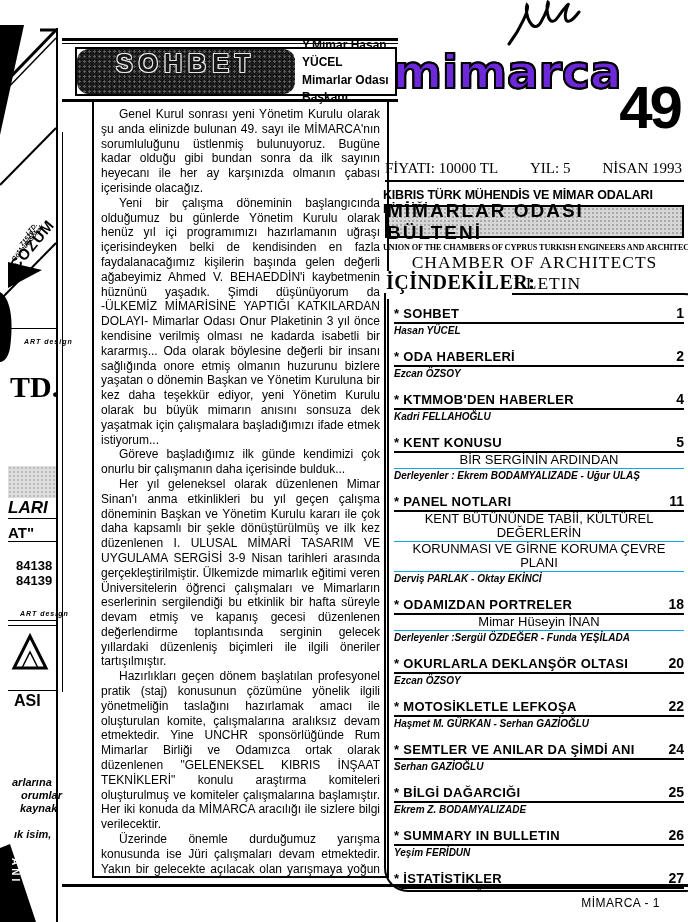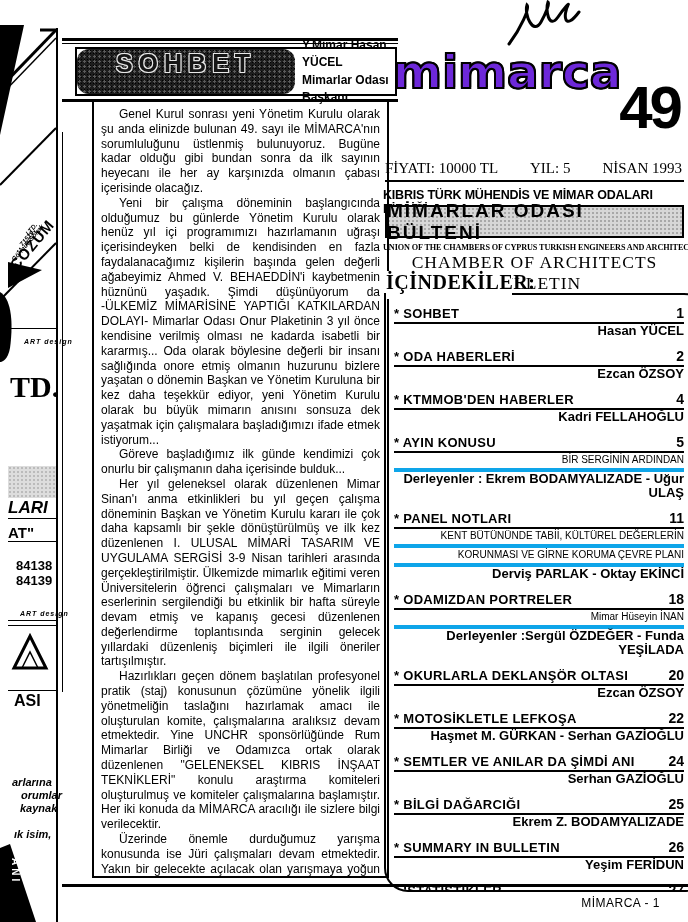--- a/index.html
+++ b/index.html
@@ -86,22 +86,22 @@
     left:384px; top:293px; width:324px; height:599px; z-index:2;
     border:2px solid #000; border-radius:0 24px 24px 24px;
     padding:10px 22px 6px 8px; overflow:hidden;
   }
   .toc-entry { margin-bottom:10px; }
   .toc-row { display:flex; justify-content:space-between; align-items:baseline; }
   .toc-title { font-weight:bold; font-size:13px; letter-spacing:0.3px; }
   .toc-page  { font-weight:bold; font-size:14px; }
   .toc-rule  { border-bottom:2px solid #000; margin-top:1px; }
   .toc-note  { line-height:14px; }
-  .toc-note.author   { text-align:right; font-weight:bold; font-size:13px; }
-  .toc-note.subtitle { text-align:right; font-size:10px; border-bottom:4px solid #0ea5e9; padding-bottom:1px; }
+  .toc-note.author   { font-weight:bold; font-size:10px;font-style:italic; }
+  .toc-note.subtitle { text-align:center; font-size:13px; border-bottom:1px solid #0ea5e9; padding-bottom:1px; }
 
   
   #article-box {
     left:92px; top:100px; width:297px; height:778px;
     border:2px solid #000; padding:5px 7px; overflow:hidden;
     font-size:12px; line-height:14.8px; text-align:justify;
   }
   #article-box p { text-indent:18px; }
 
   
@@ -208,21 +208,21 @@
       <div class="toc-entry">
         <div class="toc-row">
           <span class="toc-title">* KTMMOB'DEN HABERLER</span>
           <span class="toc-page">4</span>
         </div>
         <div class="toc-rule"></div>
         <div class="toc-note author">Kadri FELLAHOĞLU</div>
       </div>
       <div class="toc-entry">
         <div class="toc-row">
-          <span class="toc-title">* AYIN KONUSU</span>
+          <span class="toc-title">* KENT KONUSU</span>
           <span class="toc-page">5</span>
         </div>
         <div class="toc-rule"></div>
         <div class="toc-note subtitle">BİR SERGİNİN ARDINDAN</div>
         <div class="toc-note author">Derleyenler : Ekrem BODAMYALIZADE - Uğur ULAŞ</div>
       </div>
       <div class="toc-entry">
         <div class="toc-row">
           <span class="toc-title">* PANEL NOTLARI</span>
           <span class="toc-page">11</span>

